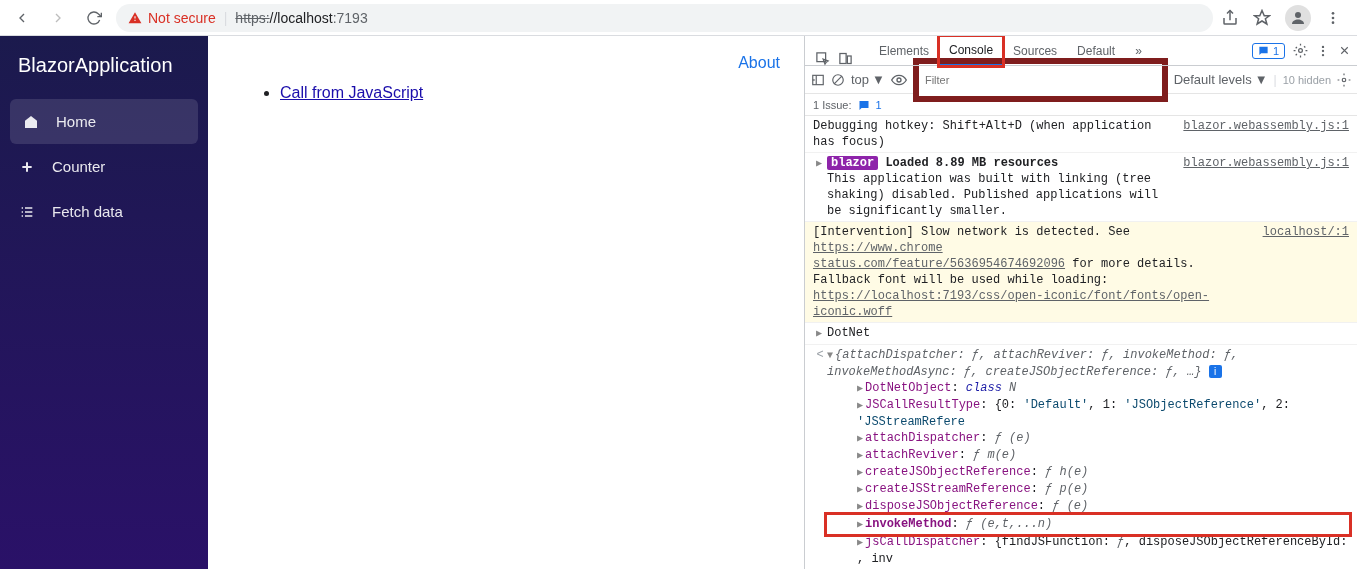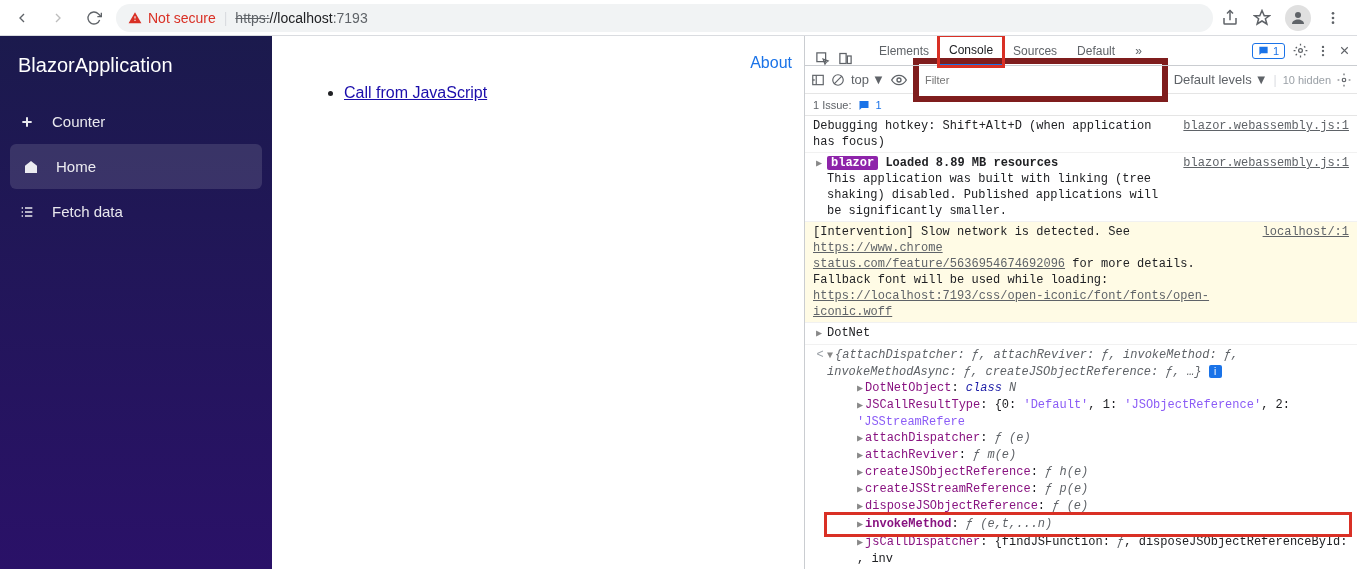--- a/index.html
+++ b/index.html
@@ -14,29 +14,29 @@
 .addr-bar .url { color: #202124; }
 .addr-bar .url .strike { text-decoration: line-through; color: #5f6368; }
 .addr-bar .url .dim { color: #5f6368; }
 .right-icons { display: flex; align-items: center; gap: 14px; padding-right: 8px; color: #5f6368; }
 .avatar { width: 26px; height: 26px; border-radius: 50%; background: #e0e0e0; display: flex; align-items: center; justify-content: center; }
 
 
 .main { flex: 1; display: flex; overflow: hidden; }
 
 
-.sidebar { width: 272px; background: linear-gradient(180deg, #1b1a4d 0%, #2a1168 100%); color: #fff; }
+.sidebar { width: 208px; background: linear-gradient(180deg, #1b1a4d 0%, #2a1168 100%); color: #fff; }
 .brand { padding: 18px 18px 22px 18px; font-size: 20px; font-weight: 500; }
 .nav-item { display: flex; align-items: center; gap: 16px; padding: 14px 18px; font-size: 15px; color: rgba(255,255,255,0.9); cursor: pointer; }
 .nav-item.active { background: rgba(255,255,255,0.12); border-radius: 6px; margin: 0 10px; padding: 14px 12px; }
 .nav-ico { width: 18px; display: flex; justify-content: center; }
 
 
 .content { flex: 1; background: #fff; position: relative; }
-.about { position: absolute; top: 18px; right: 12px; color: #1a73e8; font-size: 16px; }
+.about { position: absolute; top: 18px; right: 24px; color: #1a73e8; font-size: 16px; }
 .content-body { padding: 48px 0 0 52px; font-size: 16px; }
 .content-body a { color: #1a0dab; text-decoration: underline; }
 .bullet { display: list-item; margin-left: 20px; }
 
 
 .devtools { width: 553px; border-left: 1px solid #cacdd1; display: flex; flex-direction: column; font-size: 12px; font-family: "Segoe UI", Arial, sans-serif; }
 .dt-tabs { height: 30px; display: flex; align-items: center; padding: 0 6px; border-bottom: 1px solid #cacdd1; position: relative; }
 .dt-tab { padding: 0 10px; height: 30px; display: flex; align-items: center; color: #5f6368; cursor: pointer; }
 .dt-tab.active { color: #202124; border-bottom: 2px solid #1a73e8; }
 .dt-tabs-left { display: flex; gap: 0; align-items: flex-end; }
@@ -55,21 +55,21 @@
 .dt-console { flex:1; overflow:auto; font-family: Consolas, "Courier New", monospace; font-size: 12px; line-height: 16px; }
 .row { display:flex; padding: 2px 8px; border-bottom: 1px solid #f1f1f1; }
 .row .gutter { width: 14px; text-align:center; color:#5f6368; flex-shrink:0; }
 .row .msg { flex:1; word-break: break-word; }
 .row .src { color:#5f6368; text-decoration: underline; margin-left:auto; white-space:nowrap; padding-left:10px; }
 .warn-row { background: #fffbe5; }
 .badge { background:#8e24aa; color:#fff; font-weight:bold; padding:0 4px; border-radius:2px; }
 .purple { color: #881280; }
 .purple-bold { color: #881280; font-weight: bold; }
 .italic { font-style: italic; color:#5f6368; }
-.red-str { color: #8b5cf6; }
+.red-str { color: #0c4a6e; }
 .blue-kw { color: #1a1aa6; }
 .info-i { display:inline-block; width:13px; height:13px; background:#1a73e8; color:#fff; border-radius:2px; text-align:center; line-height:13px; font-style:normal; font-family:Arial; font-size:10px; }
 .tri { color:#888; margin-right:2px; font-size:10px; }
 .prop { padding-left: 30px; }
 .hl-box { outline: 3px solid #d93025; padding: 1px 0; }
 .link { color:#5f6368; text-decoration:underline; }
 svg { display:block; }
 </style>
 </head>
 <body>
@@ -129,35 +129,35 @@
           <circle cx="12" cy="19" r="2"></circle>
         </svg>
       </span>
   </div>
 </div>
 
 <div class="main">
 
   <div class="sidebar">
     <div class="brand">BlazorApplication</div>
+    <div class="nav-item active">
+      <span class="nav-ico">
+          <svg width="16" height="16" viewBox="0 0 24 24" fill="currentColor">
+            <path d="M3 10l9-7 9 7v11H3z"></path>
+          </svg>
+        </span>
+      <span>Home</span>
+    </div>
     <div class="nav-item">
       <span class="nav-ico">
           <svg width="16" height="16" viewBox="0 0 24 24" fill="none" stroke="currentColor" stroke-width="3">
             <path d="M12 5v14M5 12h14"></path>
           </svg>
         </span>
       <span>Counter</span>
-    </div>
-    <div class="nav-item active">
-      <span class="nav-ico">
-          <svg width="16" height="16" viewBox="0 0 24 24" fill="currentColor">
-            <path d="M3 10l9-7 9 7v11H3z"></path>
-          </svg>
-        </span>
-      <span>Home</span>
     </div>
     <div class="nav-item">
       <span class="nav-ico">
           <svg width="16" height="16" viewBox="0 0 24 24" fill="none" stroke="currentColor" stroke-width="2">
             <path d="M4 6h2M4 12h2M4 18h2M9 6h11M9 12h11M9 18h11"></path>
           </svg>
         </span>
       <span>Fetch data</span>
     </div>
   </div>

